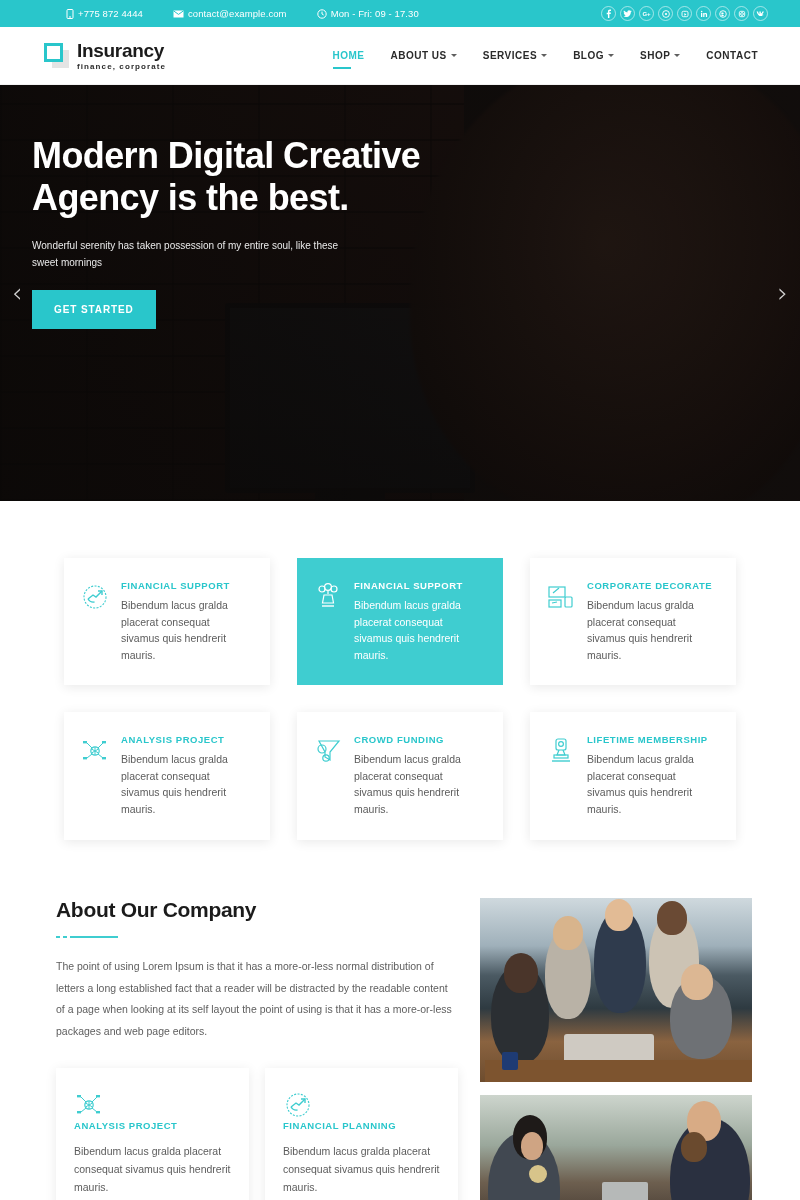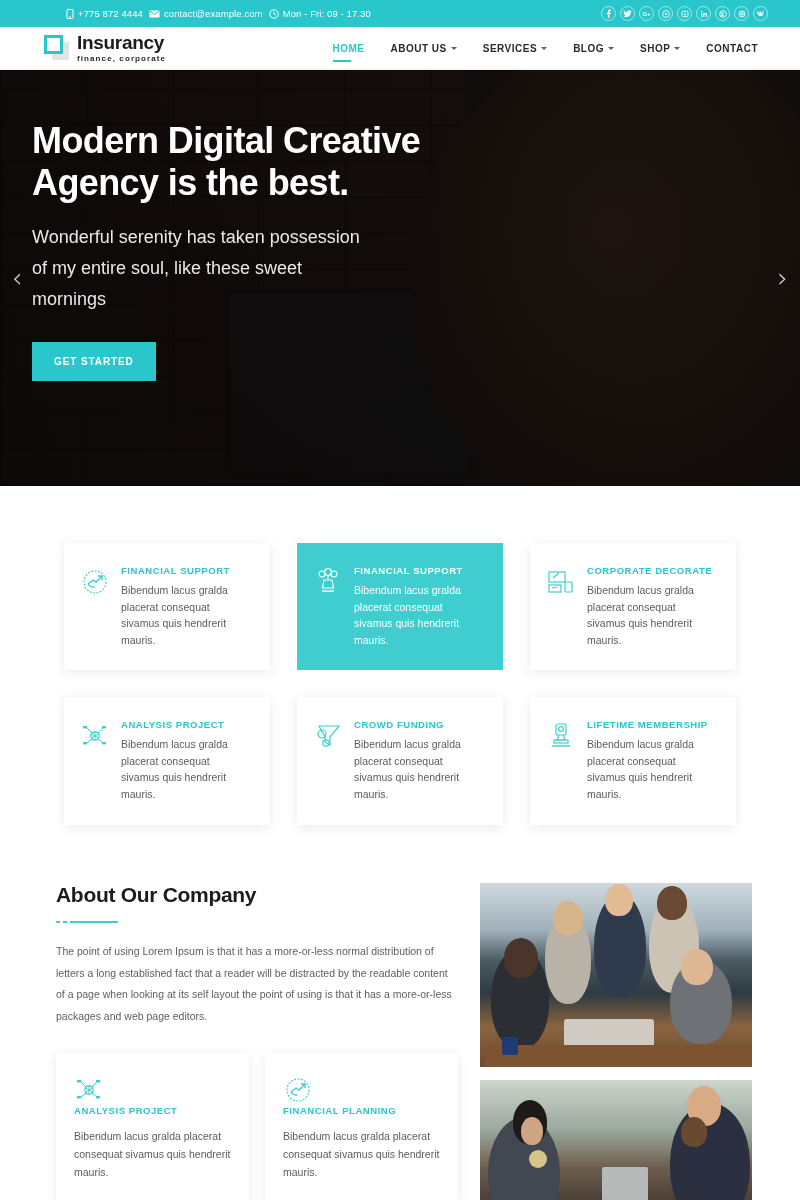--- a/index.html
+++ b/index.html
@@ -13,35 +13,35 @@
     -webkit-font-smoothing:antialiased;
   }
 
   
   .topbar{
     height:27px; background:#29c6cb;
     display:flex; align-items:center; justify-content:center;
     position:relative; color:#fff;
   }
   .topbar-inner{ width:736px; display:flex; align-items:center; justify-content:space-between; }
-  .tb-left{ display:flex; align-items:center; gap:6px; margin-left:34px;}
+  .tb-left{ display:flex; align-items:center; gap:30px; margin-left:34px;}
   .tb-item{ display:flex; align-items:center; gap:4px; font-size:9.5px; letter-spacing:.1px; white-space:nowrap; }
   .tb-item svg{ display:block; }
   .tb-right{ display:flex; align-items:center; gap:4px; }
   .soc{
     width:15px;height:15px;border-radius:50%;
     border:1px solid rgba(255,255,255,.55);
     display:flex;align-items:center;justify-content:center;
     font-size:7px; color:#fff; line-height:1;
   }
   .soc svg{display:block;}
 
   
   .header{
-    height:43px; background:#fff; display:flex; align-items:center; justify-content:center;
+    height:58px; background:#fff; display:flex; align-items:center; justify-content:center;
     border-bottom:1px solid #f2f2f2;
   }
   .header-inner{ width:736px; display:flex; align-items:center; justify-content:space-between; }
   .logo{ display:flex; align-items:center; gap:7px; margin-left:12px;}
   .logo-mark{ position:relative; width:26px; height:26px; flex:none; }
   .logo-mark .sq-gray{
     position:absolute; left:8px; top:7px; width:17px; height:18px;
     background:#e4e4e4;
   }
   .logo-mark .sq-teal{
@@ -100,24 +100,24 @@
     background:linear-gradient(90deg, rgba(10,8,7,.92) 0%, rgba(12,9,8,.80) 45%, rgba(14,10,9,.62) 100%);
   }
   .hero-inner{
     position:relative; width:736px; margin:0 auto; padding-top:50px;
   }
   .hero h1{
     color:#fff; font-size:36px; line-height:1.18; font-weight:bold;
     letter-spacing:-.6px; max-width:390px;
   }
   .hero p{
-    color:#e9e9e9; font-size:18px; line-height:1.72; margin-top:17px; max-width:330px;
+    color:#e9e9e9; font-size:10px; line-height:1.72; margin-top:17px; max-width:330px;
   }
   .btn-primary{
-    display:inline-block; margin-top:27px;
+    display:inline-block; margin-top:19px;
     background:#29c6cb; color:#fff; border:none;
     font-size:10px; font-weight:bold; letter-spacing:.9px;
     padding:14px 22px; cursor:pointer; font-family:inherit;
   }
   .hero-arrow{
     position:absolute; top:50%; transform:translateY(-50%);
     color:#e8e8e8; font-size:26px; line-height:1; cursor:pointer; opacity:.9;
     font-family:"DejaVu Sans", sans-serif; font-weight:300;
   }
   .hero-arrow.left{ left:12px; }

